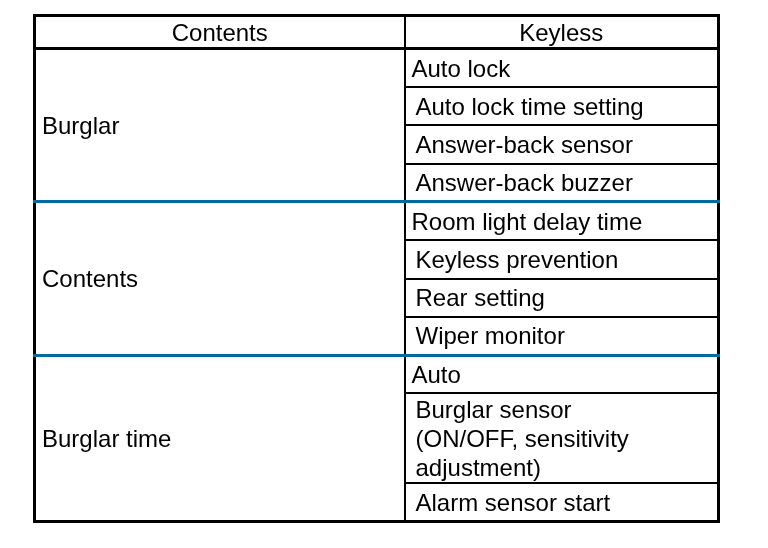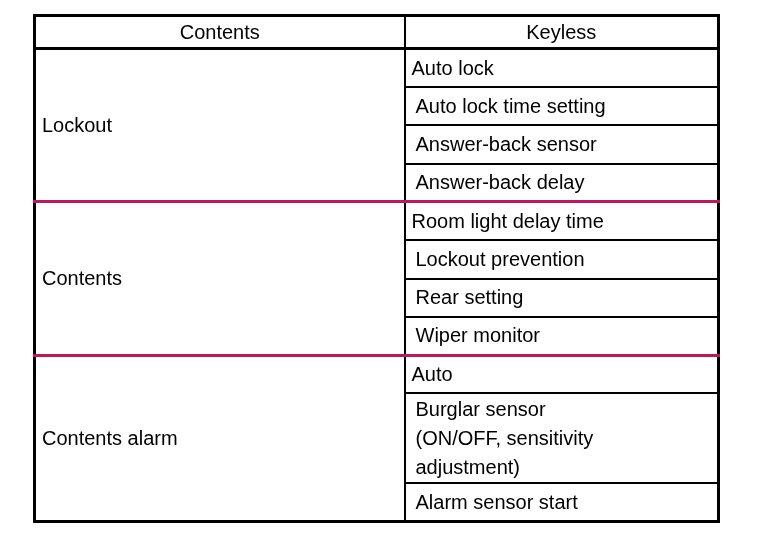--- a/index.html
+++ b/index.html
@@ -23,81 +23,81 @@
     left: 33px;
     top: 14px;
     width: 684px;
     height: 509px;
     border-collapse: collapse;
     table-layout: fixed;
     border: 3px solid #000000;
   }
   table.settings-table td {
     border: 2px solid #000000;
-    font-size: 20px;
+    font-size: 24px;
     line-height: 29px;
     color: #000000;
     padding: 0 0 0 10px;
     vertical-align: middle;
     overflow: hidden;
   }
   col.contents-col { width: 370px; }
   col.setting-col  { width: 314px; }
   tr.header-row { height: 33px; }
   tr.header-row td {
     text-align: center;
     padding: 0;
     border-bottom: 3px solid #000000;
   }
   tr.body-row { height: 38px; }
-  tr.group-start td { border-top: 3px solid #be185d; padding-left: 6px; }
+  tr.group-start td { border-top: 3px solid #0369a1; padding-left: 6px; }
   td.setting-cell { white-space: pre-line; }
 </style>
 </head>
 <body>
 
 <div class="page">
   <table class="settings-table">
     <colgroup>
       <col class="contents-col">
       <col class="setting-col">
     </colgroup>
     <tbody>
         <tr class="header-row">
           <td>Contents</td>
           <td>Keyless</td>
         </tr>
         <tr class="body-row group-start">
-          <td class="contents-cell" rowspan="4">Lockout</td>
+          <td class="contents-cell" rowspan="4">Burglar</td>
           <td class="setting-cell">Auto lock</td>
         </tr>
         <tr class="body-row">
           <td class="setting-cell">Auto lock time setting</td>
         </tr>
         <tr class="body-row">
           <td class="setting-cell">Answer-back sensor</td>
         </tr>
         <tr class="body-row">
-          <td class="setting-cell">Answer-back delay</td>
+          <td class="setting-cell">Answer-back buzzer</td>
         </tr>
         <tr class="body-row group-start">
           <td class="contents-cell" rowspan="4">Contents</td>
           <td class="setting-cell">Room light delay time</td>
         </tr>
         <tr class="body-row">
-          <td class="setting-cell">Lockout prevention</td>
+          <td class="setting-cell">Keyless prevention</td>
         </tr>
         <tr class="body-row">
           <td class="setting-cell">Rear setting</td>
         </tr>
         <tr class="body-row">
           <td class="setting-cell">Wiper monitor</td>
         </tr>
         <tr class="body-row group-start">
-          <td class="contents-cell" rowspan="3">Contents alarm</td>
+          <td class="contents-cell" rowspan="3">Burglar time</td>
           <td class="setting-cell">Auto</td>
         </tr>
         <tr class="body-row">
           <td class="setting-cell">Burglar sensor
 (ON/OFF, sensitivity
 adjustment)</td>
         </tr>
         <tr class="body-row">
           <td class="setting-cell">Alarm sensor start</td>
         </tr>

